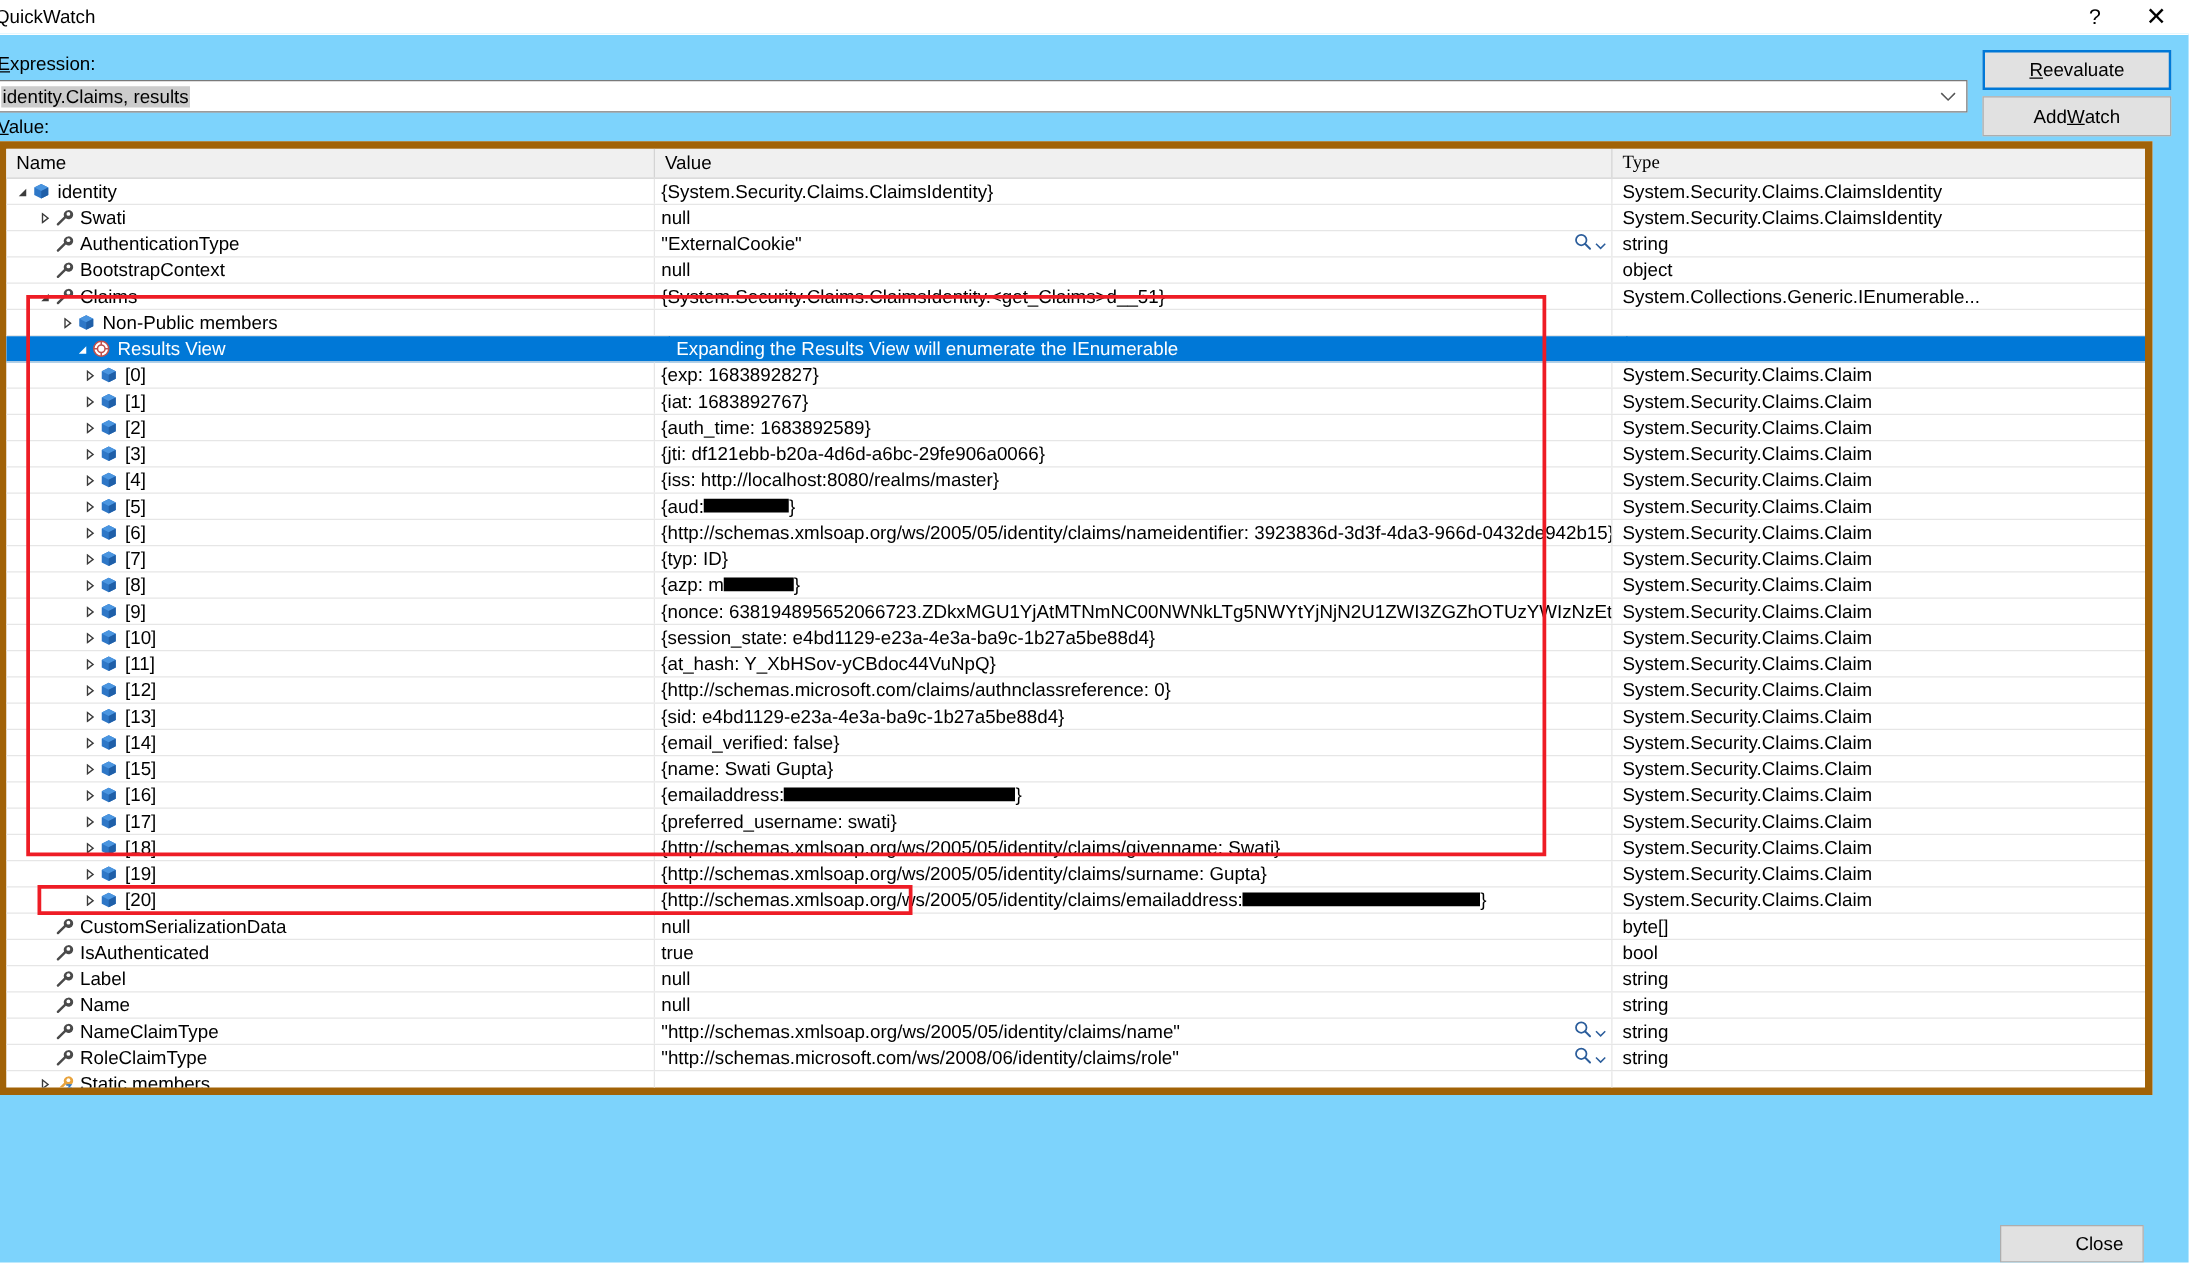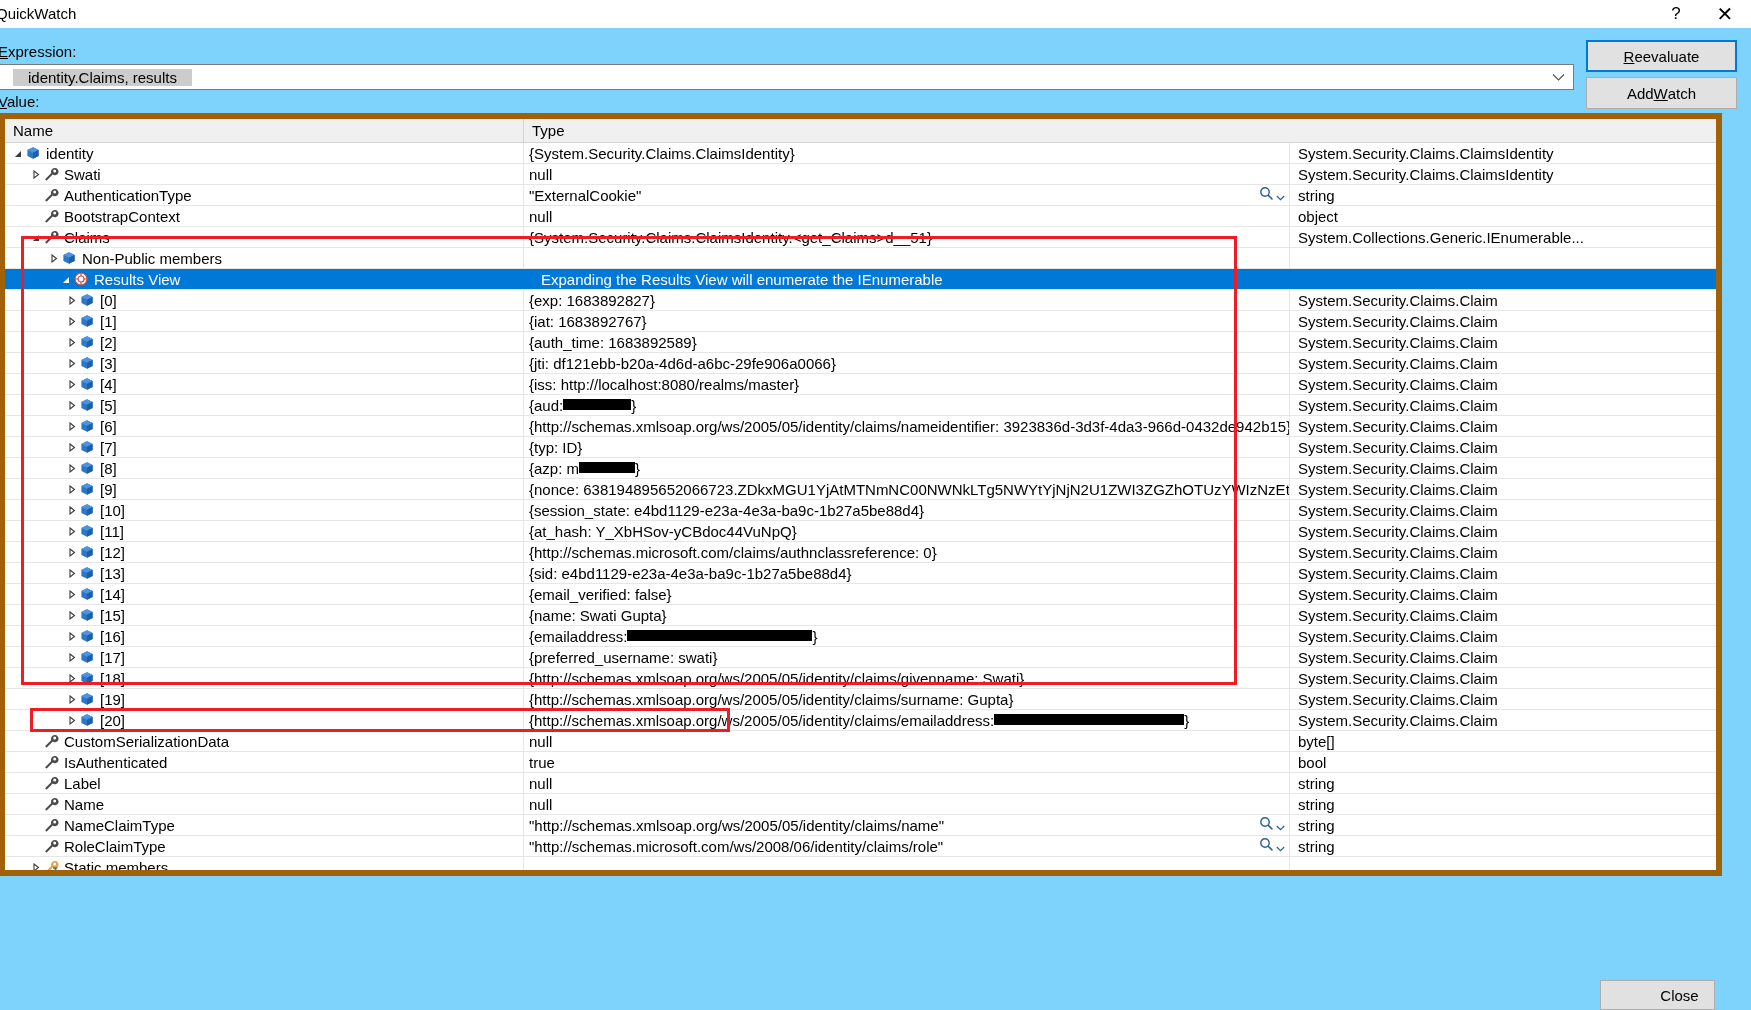--- a/index.html
+++ b/index.html
@@ -65,22 +65,22 @@
     position: absolute;
     left: -2px; top: 36px;
     width: 1576px; height: 26px;
     background: #ffffff;
     border: 1px solid #7a7a7a;
     display: flex;
     align-items: center;
     box-sizing: border-box;
   }
   .expr-text {
-    margin-left: 14px;
-    padding: 0 15px;
+    margin-left: 2px;
+    padding: 0 1px;
     background: #cccccc;
     color: #000;
     font-size: 15px;
     white-space: nowrap;
   }
   .expr-combo .caret {
     position: absolute;
     right: 8px; top: 0; bottom: 0;
     display: flex; align-items: center;
     color: #4a4a4a;
@@ -135,21 +135,21 @@
     font-size: 15px;
     padding-left: 8px;
     display: flex;
     align-items: center;
     border-right: 1px solid #d4d4d4;
     box-sizing: border-box;
     height: 23px;
   }
   .col-name  { width: 519px; }
   .col-value { width: 766px; }
-  .col-type  { flex: 1; border-right: none; }
+  .col-type  { flex: 1; border-right: none; font-family: Liberation Serif, serif; }
 
   .rows { position: relative; }
   .row {
     display: flex;
     height: 21px;
     border-bottom: 1px solid #e6e6e6;
     box-sizing: border-box;
     position: relative;
   }
   .row.selected { background: #0078d7; color: #ffffff; padding-left: 12px; }
@@ -248,20 +248,21 @@
     <span style="text-decoration:underline">V</span><span>alue:</span>
   </div>
 
   <div class="btn btn-reevaluate"><u>R</u>eevaluate</div>
   <div class="btn btn-addwatch">Add <u>W</u>atch</div>
   <div class="btn btn-close">Close</div>
 
   <div class="grid">
     <div class="grid-header">
       <div class="hcell col-name">Name</div>
+      <div class="hcell col-value">Value</div>
       <div class="hcell col-type">Type</div>
     </div>
     <div class="rows" id="grid-rows">
         <div class="row">
           <div class="cell name">
             <span style="display: inline-block; flex: 0 0 6px;"></span>
             <span class="expander">
               <svg width="9" height="9" viewBox="0 0 9 9">
                 <path d="M8 2 L8 8 L2 8 Z" fill="#3c3c3c"></path>
               </svg>

